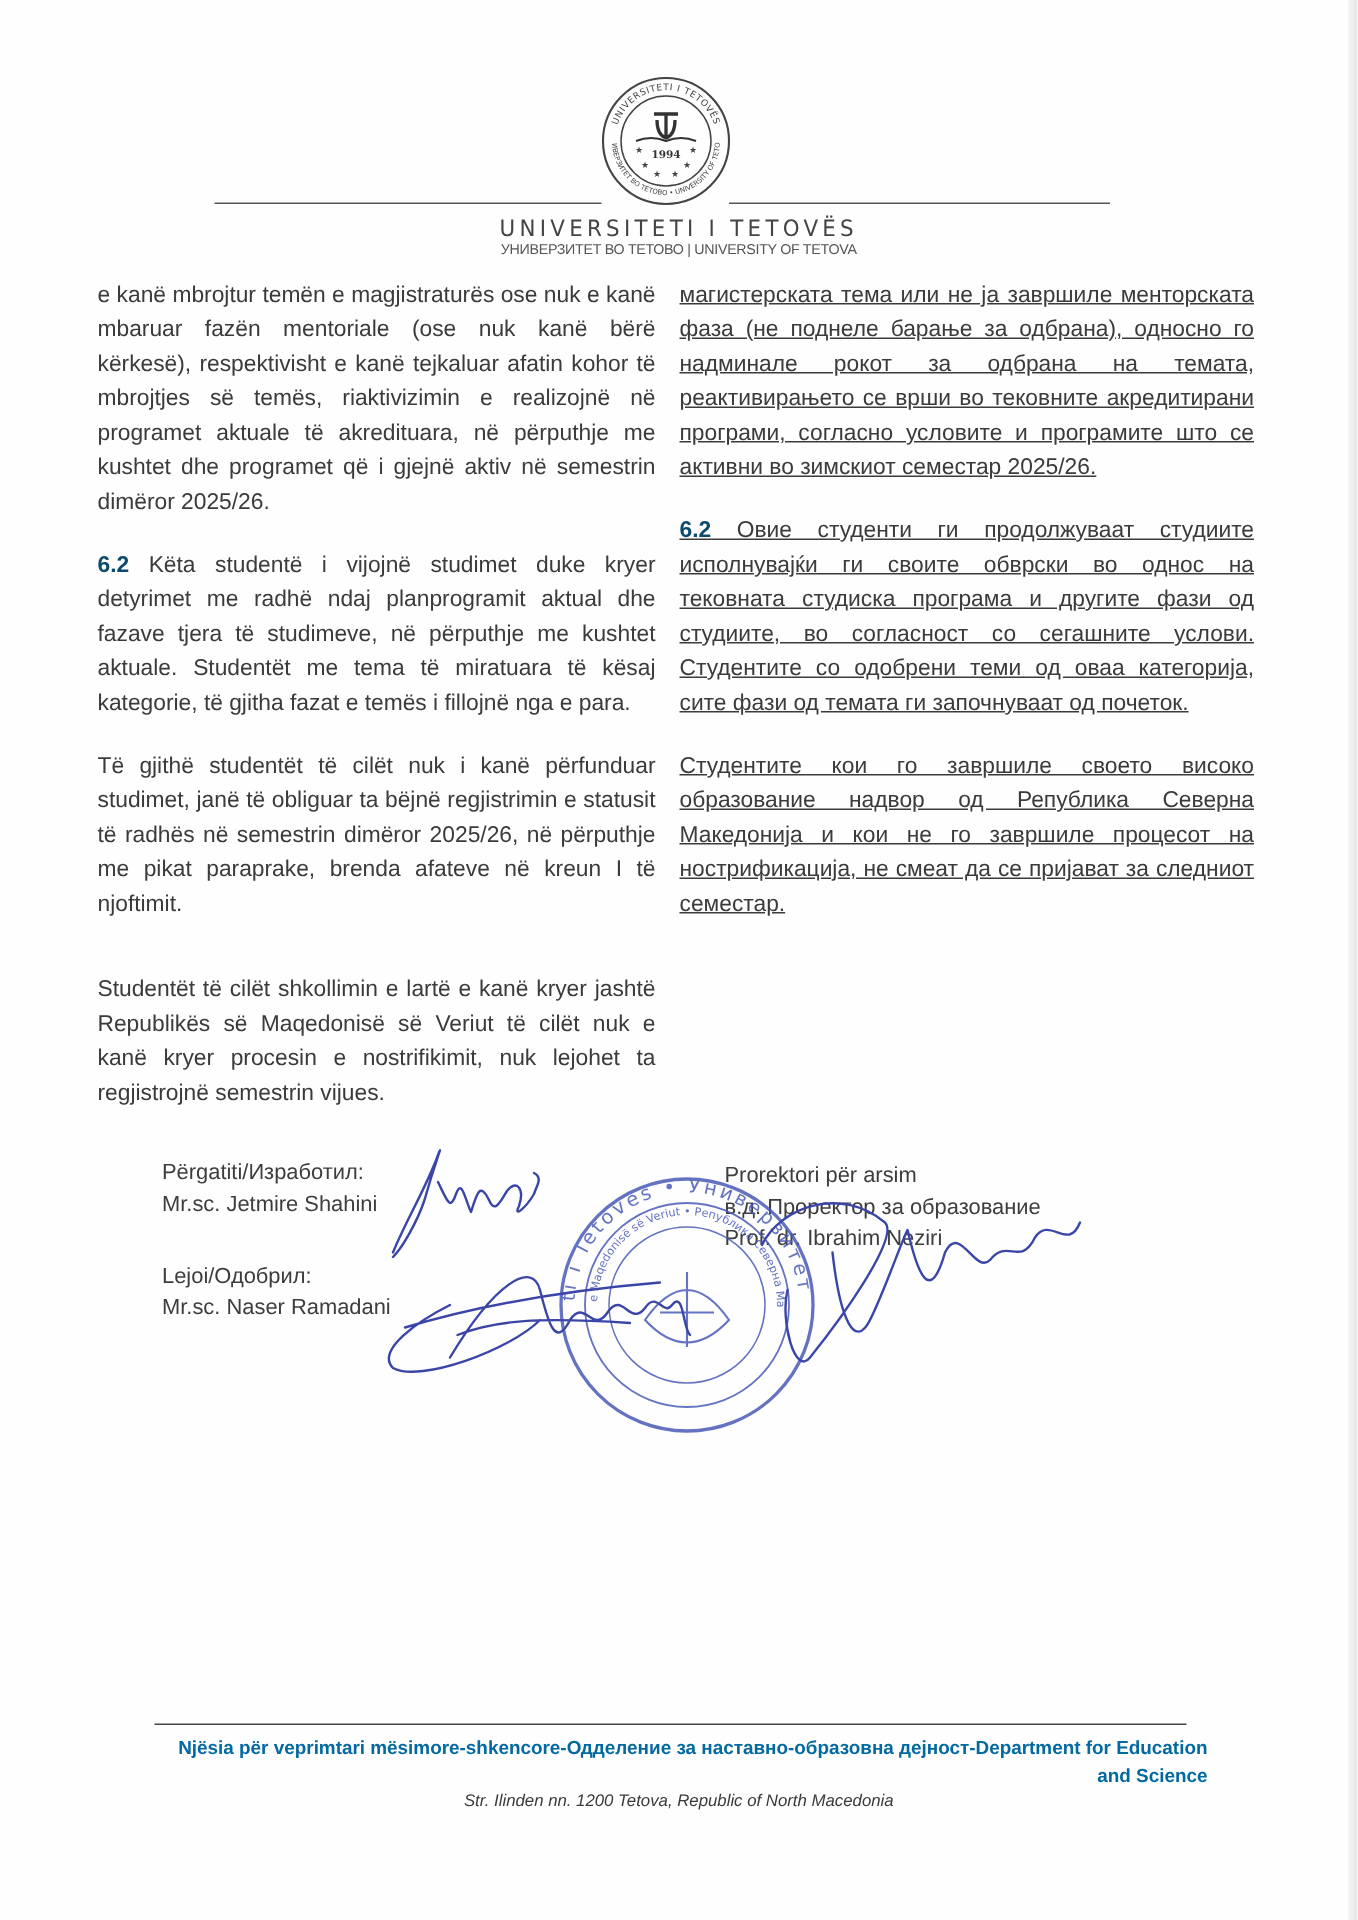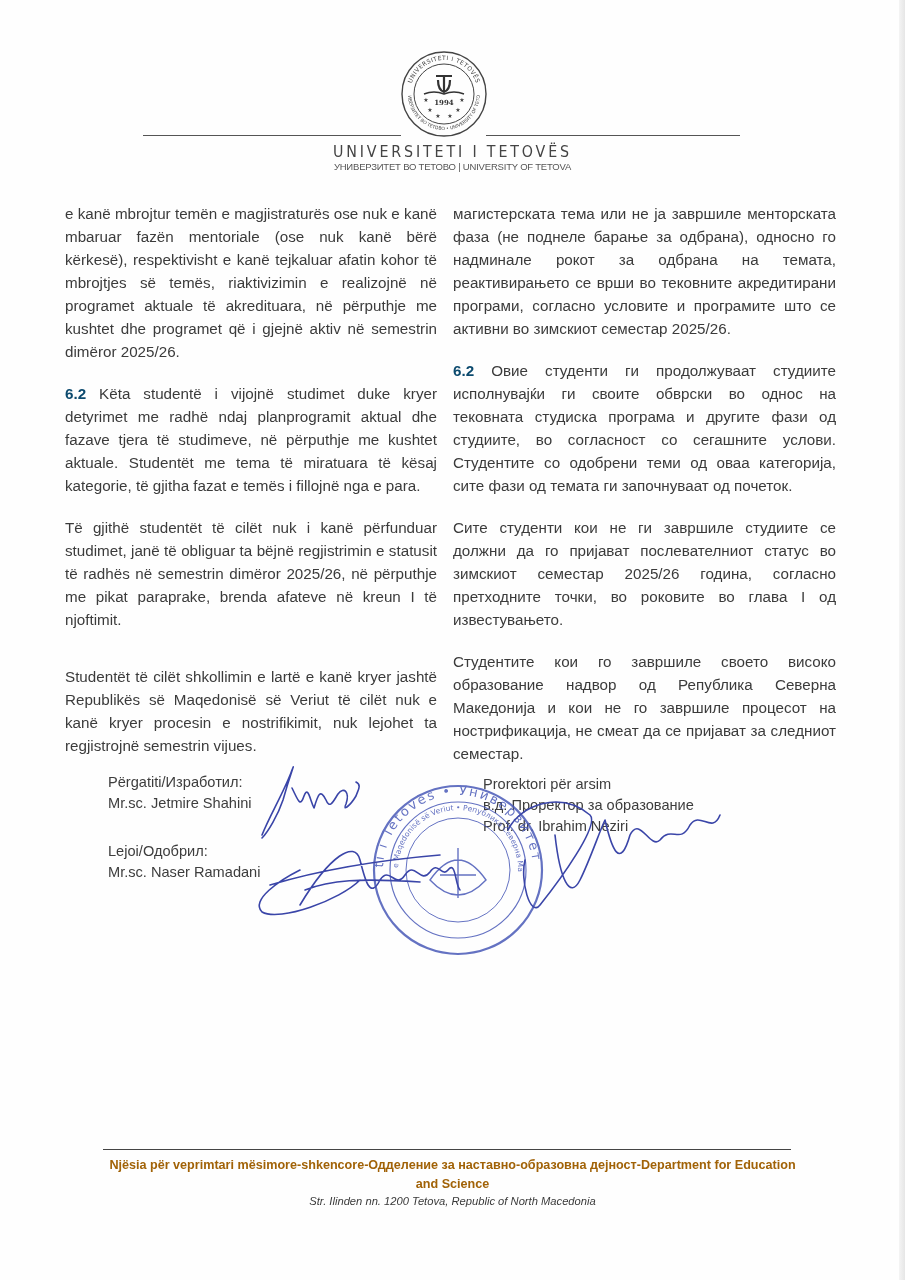--- a/index.html
+++ b/index.html
@@ -9,37 +9,37 @@
 
   
   .logo { position: absolute; left: 400px; top: 50px; width: 88px; height: 88px; }
   .hline { position: absolute; top: 135px; height: 1px; background: #555; }
   .hline.left { left: 143px; width: 258px; }
   .hline.right { left: 486px; width: 254px; }
   .uni-name { position: absolute; left: 0; width: 905px; top: 143px; text-align: center; font-family: "DejaVu Sans", sans-serif; font-size: 15px; letter-spacing: 3px; color: #444; transform: scaleX(0.95); }
   .uni-sub { position: absolute; left: 0; width: 905px; top: 161px; text-align: center; font-family: "Liberation Sans Narrow", "Liberation Sans", sans-serif; font-size: 9.5px; color: #555; letter-spacing: -0.2px; }
 
   
-  .col { position: absolute; top: 202px; font-size: 15.2px; line-height: 23px; text-align: justify; color: #3b3b3b; }
+  .col { position: absolute; top: 185px; font-size: 15.2px; line-height: 23px; text-align: justify; color: #3b3b3b; }
   .col.left { left: 65px; width: 372px; }
-  .col.right { left: 453px; width: 383px; }
+  .col.right { left: 453px; width: 383px; text-decoration: underline; }
   .col p { margin: 0 0 19px 0; }
   .col p.gap-lg { margin-top: 34px; }
   .col b { color: #0c4a6e; }
 
   
   .sig-block { position: absolute; font-size: 14.6px; line-height: 21px; color: #3d3d3d; }
   .sig1 { left: 108px; top: 772px; }
   .sig2 { left: 108px; top: 841px; }
   .sig3 { left: 483px; top: 774px; }
   .svg-layer { position: absolute; left: 0; top: 0; width: 905px; height: 1280px; pointer-events: none; }
 
   
   .fline { position: absolute; left: 103px; top: 1149px; width: 688px; height: 1px; background: #444; }
-  .foot1 { position: absolute; left: 100px; width: 705px; top: 1156px; text-align: center; font-size: 12.6px; font-weight: bold; line-height: 19px; color: #a16207; }
+  .foot1 { position: absolute; left: 100px; width: 705px; top: 1156px; text-align: right; font-size: 12.6px; font-weight: bold; line-height: 19px; color: #0369a1; }
   .foot2 { position: absolute; left: 0; width: 905px; top: 1193px; text-align: center; font-size: 11.2px; line-height: 17px; color: #3a3a3a; font-style: italic; }
 </style>
 </head>
 <body>
 
 <div class="page">
   <div class="right-edge"></div>
 
   <svg class="logo" viewBox="0 0 88 88">
     <defs>
@@ -74,21 +74,20 @@
   <div class="col left">
     <p>e kanë mbrojtur temën e magjistraturës ose nuk e kanë mbaruar fazën mentoriale (ose nuk kanë bërë kërkesë), respektivisht e kanë tejkaluar afatin kohor të mbrojtjes së temës, riaktivizimin e realizojnë në programet aktuale të akredituara, në përputhje me kushtet dhe programet që i gjejnë aktiv në semestrin dimëror 2025/26.</p>
     <p><b>6.2</b><span> Këta studentë i vijojnë studimet duke kryer detyrimet me radhë ndaj planprogramit aktual dhe fazave tjera të studimeve, në përputhje me kushtet aktuale. Studentët me tema të miratuara të kësaj kategorie, të gjitha fazat e temës i fillojnë nga e para.</span></p>
     <p>Të gjithë studentët të cilët nuk i kanë përfunduar studimet, janë të obliguar ta bëjnë regjistrimin e statusit të radhës në semestrin dimëror 2025/26, në përputhje me pikat paraprake, brenda afateve në kreun I të njoftimit.</p>
     <p class="gap-lg">Studentët të cilët shkollimin e lartë e kanë kryer jashtë Republikës së Maqedonisë së Veriut të cilët nuk e kanë kryer procesin e nostrifikimit, nuk lejohet ta regjistrojnë semestrin vijues.</p>
   </div>
 
   <div class="col right">
     <p>магистерската тема или не ја завршиле менторската фаза (не поднеле барање за одбрана), односно го надминале рокот за одбрана на темата, реактивирањето се врши во тековните акредитирани програми, согласно условите и програмите што се активни во зимскиот семестар 2025/26.</p>
     <p><b>6.2</b><span> Овие студенти ги продолжуваат студиите исполнувајќи ги своите обврски во однос на тековната студиска програма и другите фази од студиите, во согласност со сегашните услови. Студентите со одобрени теми од оваа категорија, сите фази од темата ги започнуваат од почеток.</span></p>
-    <p>Сите студенти кои не ги завршиле студиите се должни да го пријават послевателниот статус во зимскиот семестар 2025/26 година, согласно претходните точки, во роковите во глава I од известувањето.</p>
     <p>Студентите кои го завршиле своето високо образование надвор од Република Северна Македонија и кои не го завршиле процесот на нострификација, не смеат да се пријават за следниот семестар.</p>
   </div>
 
   <div class="sig-block sig2">
     <div>Lejoi/Одобрил:</div>
     <div>Mr.sc. Naser Ramadani</div>
   </div>
   <div class="sig-block sig1">
     <div>Përgatiti/Изработил:</div>
     <div>Mr.sc. Jetmire Shahini</div>

